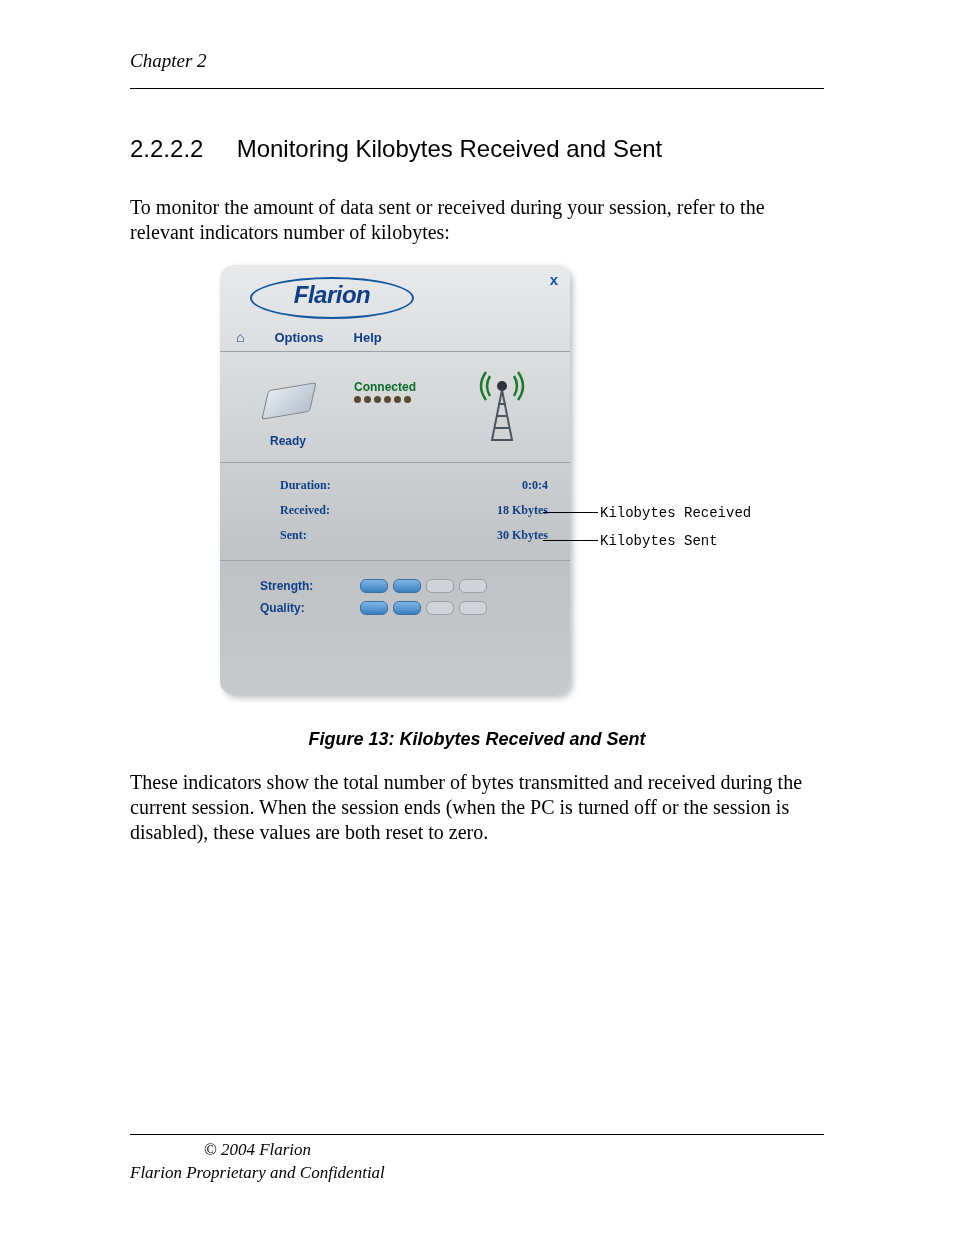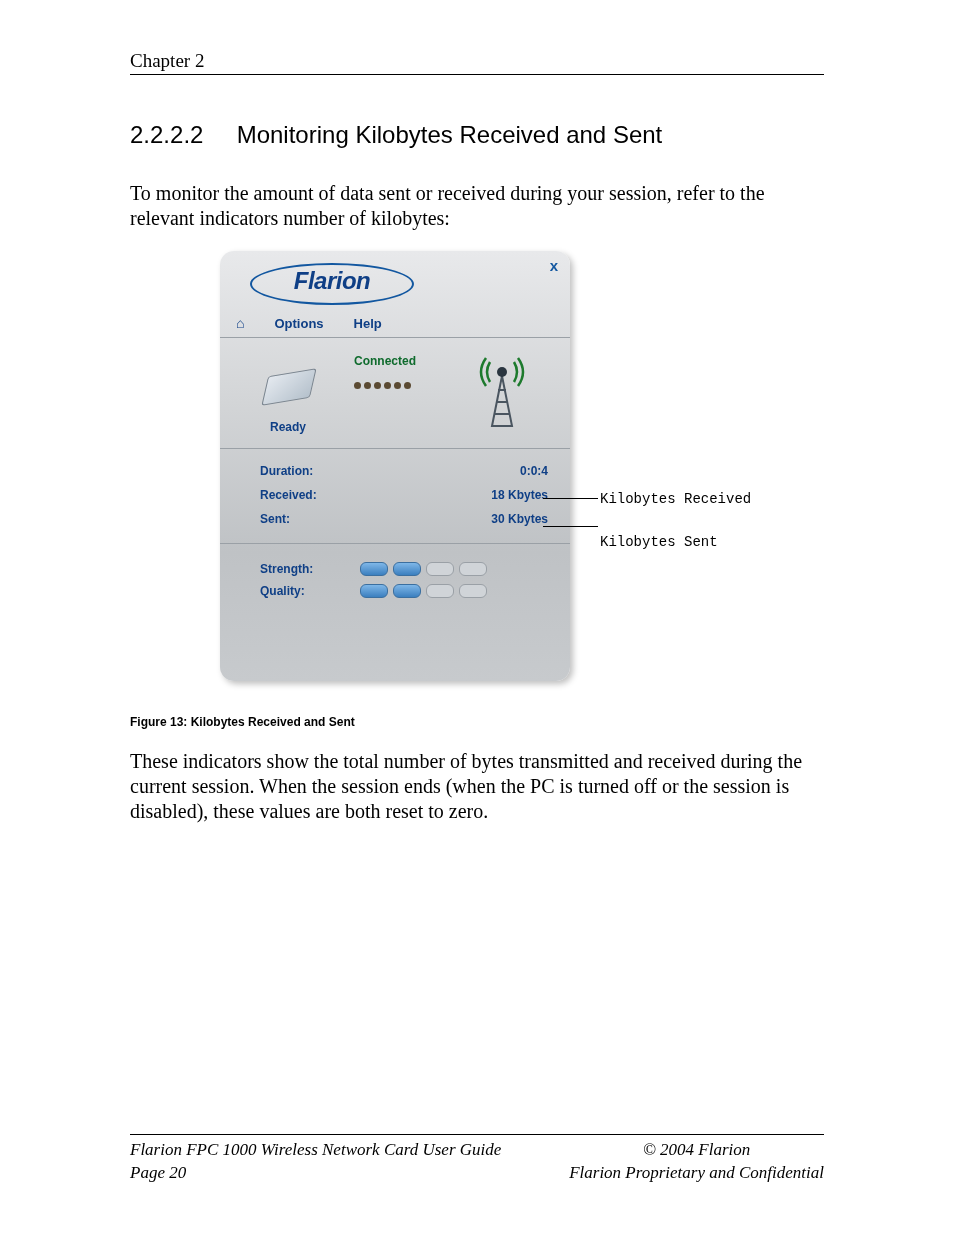--- a/index.html
+++ b/index.html
@@ -9,23 +9,24 @@
     width: 954px;
     height: 1235px;
     font-family: "Times New Roman", Times, serif;
     color: #000;
     position: relative;
   }
   .page {
     padding: 50px 130px 0 130px;
   }
   .chapter-header {
+    font-style: italic;
     font-size: 19px;
     border-bottom: 1.5px solid #000;
-    padding-bottom: 2px;
+    padding-bottom: 16px;
     margin-bottom: 46px;
   }
   .section-heading {
     font-family: Arial, Helvetica, sans-serif;
     font-size: 24px;
     font-weight: 400;
     margin-bottom: 32px;
   }
   .section-number {
     display: inline-block;
@@ -117,21 +118,21 @@
   .ready-label {
     position: absolute;
     left: 50px; top: 82px;
     font-family: Arial, sans-serif;
     font-size: 12px;
     font-weight: bold;
     color: #0f3f86;
   }
   .connected-label {
     position: absolute;
-    left: 134px; top: 16px;
+    left: 134px; top: 28px;
     font-family: Arial, sans-serif;
     font-size: 12px;
     font-weight: bold;
     color: #0f6b2d;
   }
   .dots {
     position: absolute;
     left: 134px; top: 44px;
     display:flex; gap:3px;
   }
@@ -140,23 +141,23 @@
     background:#5b4a32;
   }
   .antenna {
     position:absolute;
     left: 252px; top: 18px;
     width: 60px; height: 74px;
   }
   .antenna svg { width:100%; height:100%; }
 
   .data-rows {
-    padding: 10px 22px 12px 40px;
+    padding: 10px 22px 12px 60px;
     border-bottom: 1px solid #9aa0a6;
-    font-family: Liberation Sans, sans-serif;
+    font-family: Liberation Serif, serif;
     font-size: 12px;
     font-weight: bold;
     color: #0f3f86;
   }
   .data-row {
     display:flex; justify-content:space-between;
     padding: 5px 0;
   }
   .signal-rows {
     padding: 14px 22px 14px 40px;
@@ -178,33 +179,34 @@
     border-color:#3b6fa0;
   }
   
   .callout {
     position: absolute;
     font-family: Liberation Mono, monospace;
     font-size: 14px;
     color: #000;
   }
   .callout-1 { left: 470px; top: 240px; }
-  .callout-2 { left: 470px; top: 283px; }
+  .callout-2 { left: 470px; top: 268px; }
   .lead-line {
     position:absolute;
     height:1px; background:#000;
   }
   .lead-1 { left: 413px; top: 247px; width: 55px; }
   .lead-2 { left: 413px; top: 275px; width: 55px; }
 
   .figure-caption {
-    text-align: left;
+    text-align: center;
     font-family: Arial, Helvetica, sans-serif;
     font-weight: bold;
-    font-size: 12px;
+    font-style: italic;
+    font-size: 18px;
     margin-bottom: 16px;
   }
   
   .footer {
     position: absolute;
     left: 130px; right: 130px; bottom: 50px;
     border-top: 1.5px solid #000;
     padding-top: 4px;
     font-style: italic;
     font-size: 17px;
@@ -309,21 +311,17 @@
     <div class="callout callout-1">Kilobytes Received</div>
     <div class="callout callout-2">Kilobytes Sent</div>
   </div>
 
   <div class="figure-caption">Figure 13: Kilobytes Received and Sent</div>
 
   <p class="body-text">These indicators show the total number of bytes transmitted and received during the current session. When the session ends (when the PC is turned off or the session is disabled), these values are both reset to zero.</p>
 </div>
 
 <div class="footer">
-  <div class="col">
-    <div>Flarion FPC 1000 Wireless Network Card User Guide</div>
-    <div>Page 20</div>
-  </div>
   <div class="col right">
     <div>©  2004 Flarion</div>
     <div>Flarion Proprietary and Confidential</div>
   </div>
 </div>
 
 </body></html>

